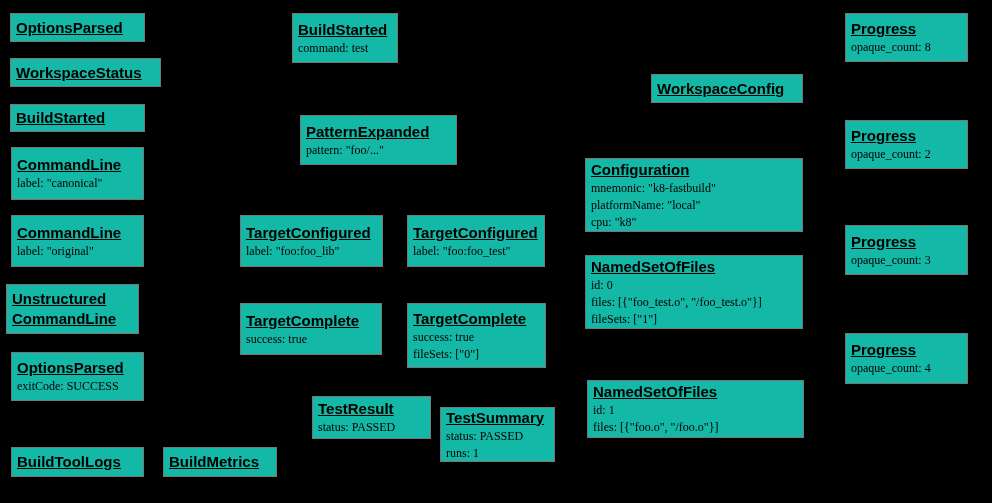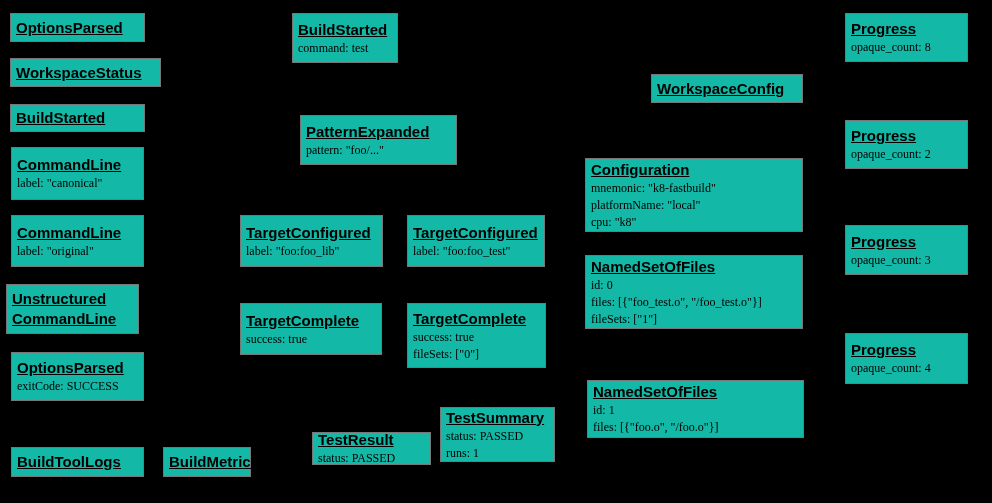--- a/index.html
+++ b/index.html
@@ -75,21 +75,21 @@
 
   <div class="box" style="left:11px;top:352px;width:133px;height:49px">
     <div class="t">OptionsParsed</div>
     <div class="l">exitCode: SUCCESS</div>
   </div>
 
   <div class="box" style="left:11px;top:447px;width:133px;height:30px">
     <div class="t">BuildToolLogs</div>
   </div>
 
-  <div class="box" style="left:163px;top:447px;width:88px;height:30px">
+  <div class="box" style="left:163px;top:447px;width:114px;height:30px">
     <div class="t">BuildMetrics</div>
   </div>
 
   <div class="box" style="left:292px;top:13px;width:106px;height:50px">
     <div class="t">BuildStarted</div>
     <div class="l">command: test</div>
   </div>
 
   <div class="box" style="left:300px;top:115px;width:157px;height:50px">
     <div class="t">PatternExpanded</div>
@@ -110,21 +110,21 @@
     <div class="t">TargetComplete</div>
     <div class="l">success: true</div>
   </div>
 
   <div class="box" style="left:407px;top:303px;width:139px;height:65px">
     <div class="t">TargetComplete</div>
     <div class="l">success: true</div>
     <div class="l">fileSets: ["0"]</div>
   </div>
 
-  <div class="box" style="left:312px;top:432px;width:119px;height:33px">
+  <div class="box" style="left:312px;top:396px;width:119px;height:43px">
     <div class="t">TestResult</div>
     <div class="l">status: PASSED</div>
   </div>
 
   <div class="box" style="left:440px;top:407px;width:115px;height:55px">
     <div class="t">TestSummary</div>
     <div class="l">status: PASSED</div>
     <div class="l">runs: 1</div>
   </div>
 

